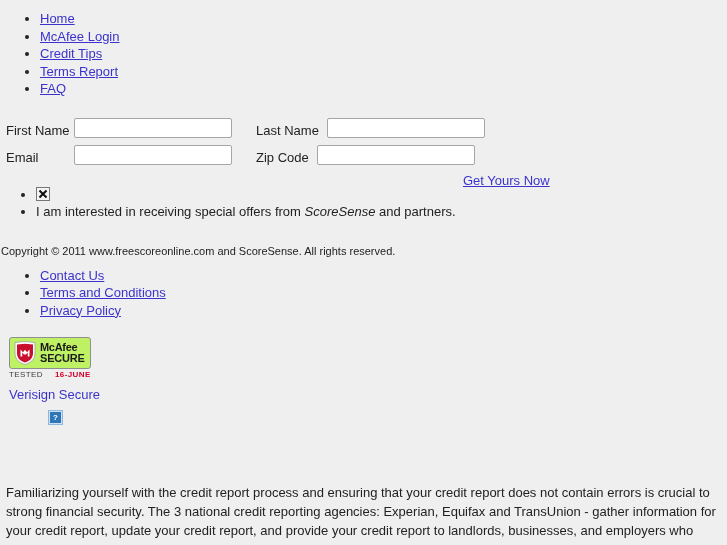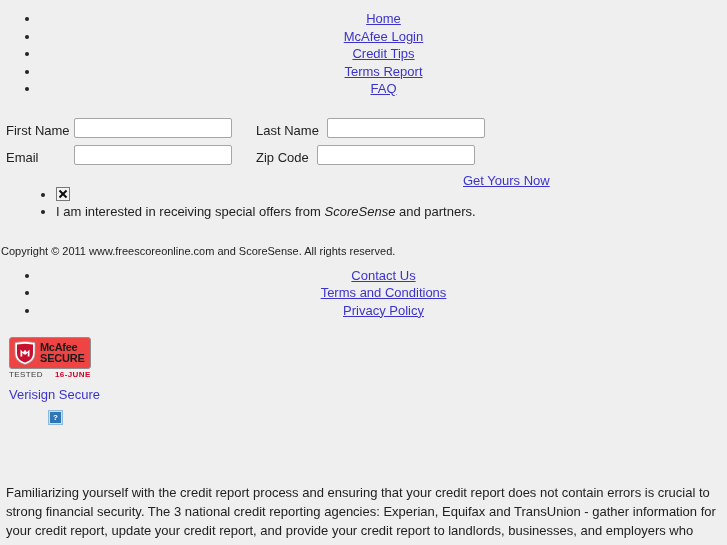--- a/index.html
+++ b/index.html
@@ -15,21 +15,20 @@
     color: #222222;
     overflow: hidden;
     position: relative;
   }
 
   
   ul.nav-list {
     list-style: disc;
     margin: 10px 0 0 0;
     padding-left: 40px;
-    text-align: center;
   }
   ul.nav-list li {
     margin: 0;
     padding: 0;
     line-height: 17.5px;
   }
   a.link {
     color: #3b33cc;
     text-decoration: underline;
     font-size: 13px;
@@ -74,21 +73,21 @@
   .get-yours {
     position: absolute;
     left: 463px;
     top: 61px;
   }
 
   
   ul.offers-list {
     list-style: disc;
     margin: 10px 0 0 0;
-    padding-left: 56px;
+    padding-left: 36px;
   }
   ul.offers-list li {
     line-height: 17.5px;
   }
   .broken-img {
     display: inline-block;
     width: 12px;
     height: 12px;
     border: 1px solid #777;
     background: #f4f4f4;
@@ -118,21 +117,21 @@
     color: #222;
   }
 
   
   .badge-area {
     margin-top: 18px;
     padding-left: 9px;
   }
   .mcafee-badge {
     width: 82px;
-    background: #ef4444;
+    background: #bef264;
     border: 1px solid #8f8f8f;
     border-radius: 3px;
     box-sizing: border-box;
     padding: 3px 4px;
     display: flex;
     align-items: center;
   }
   .shield {
     width: 22px;
     height: 24px;

